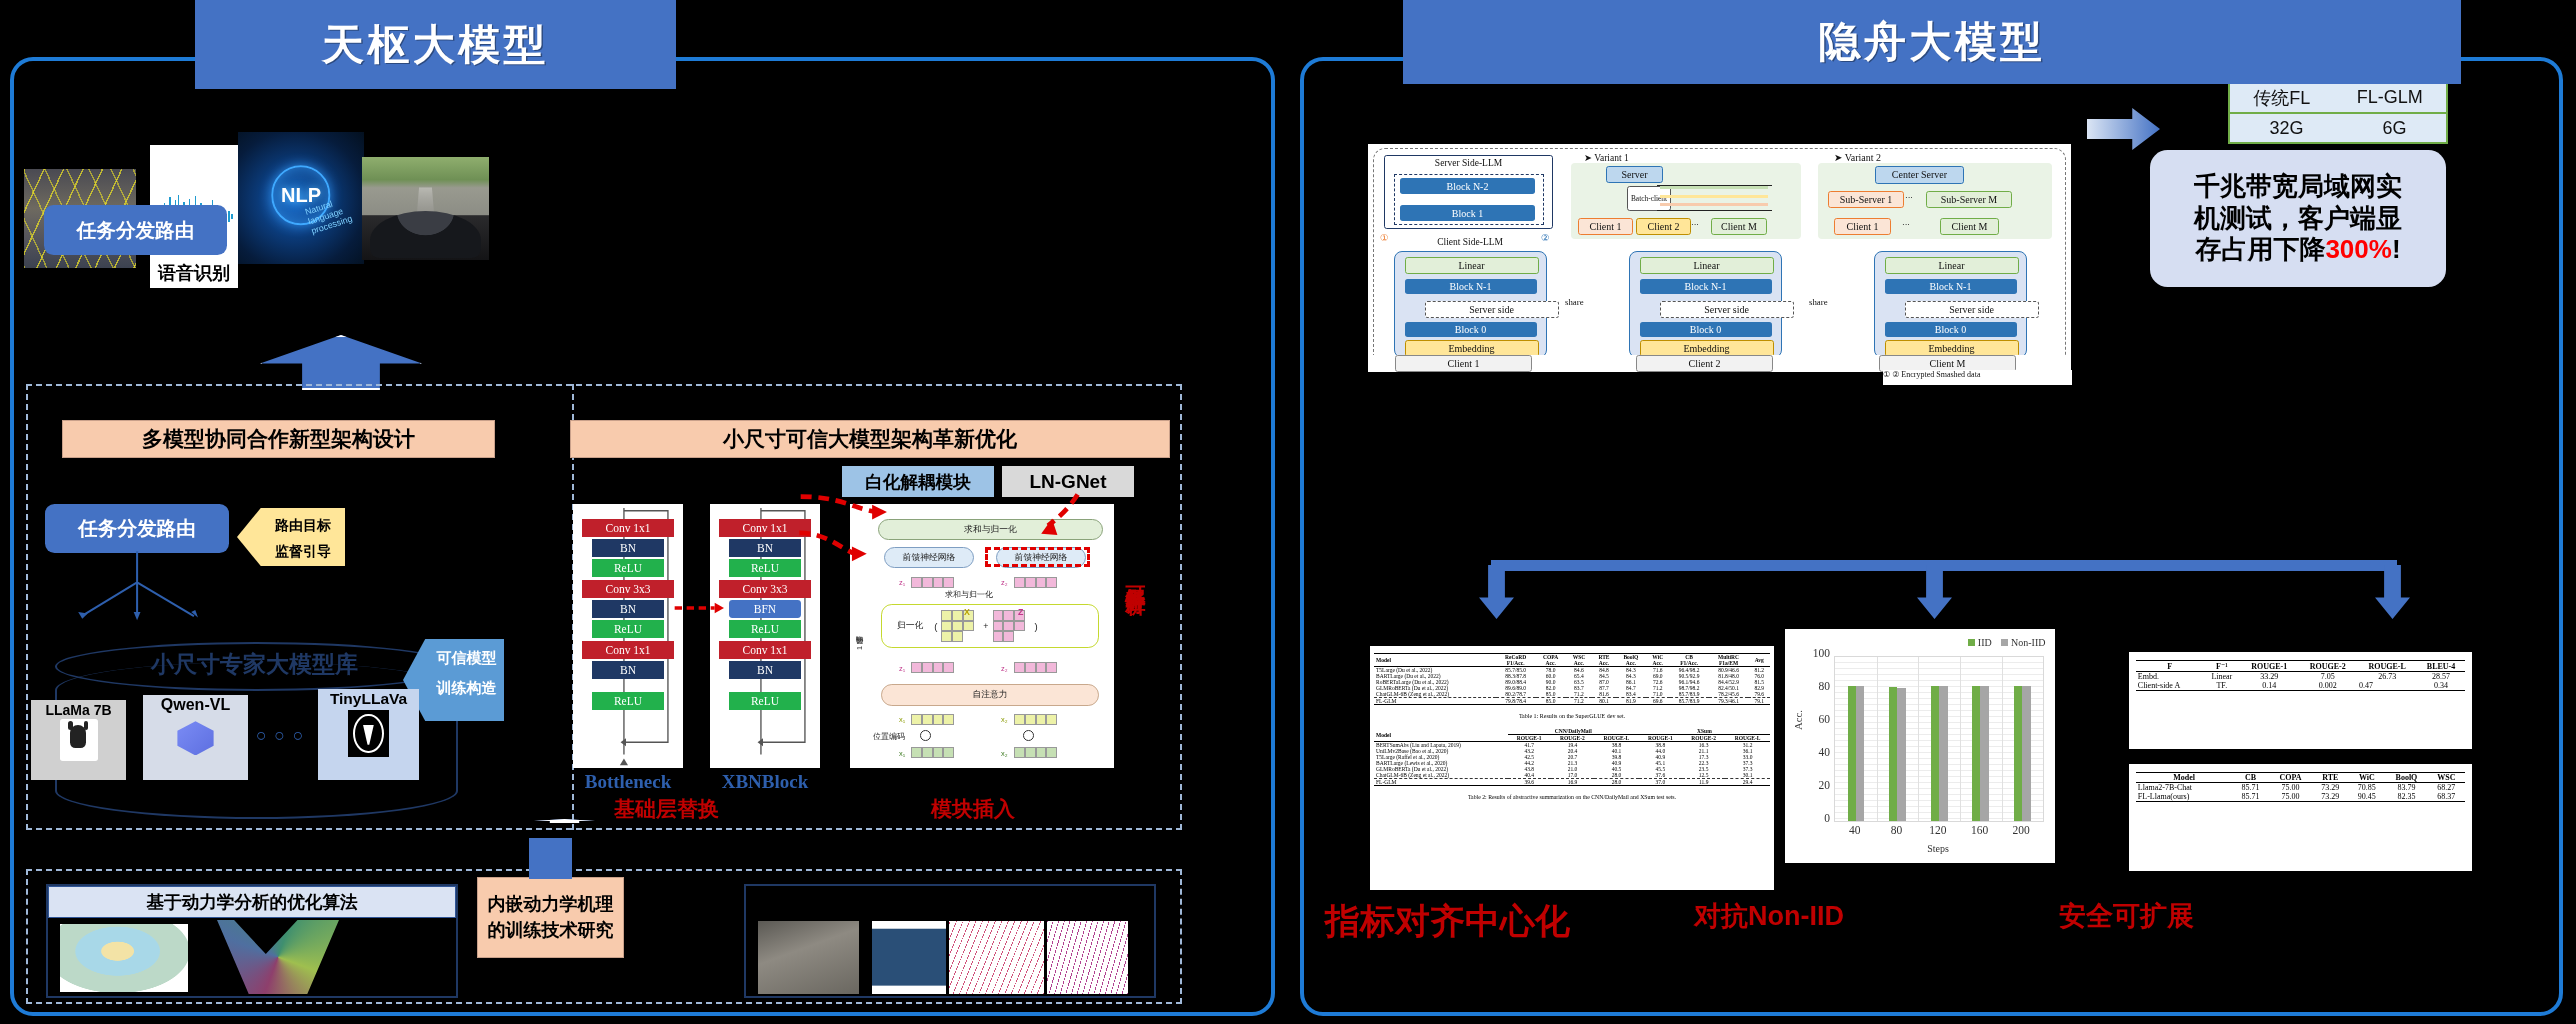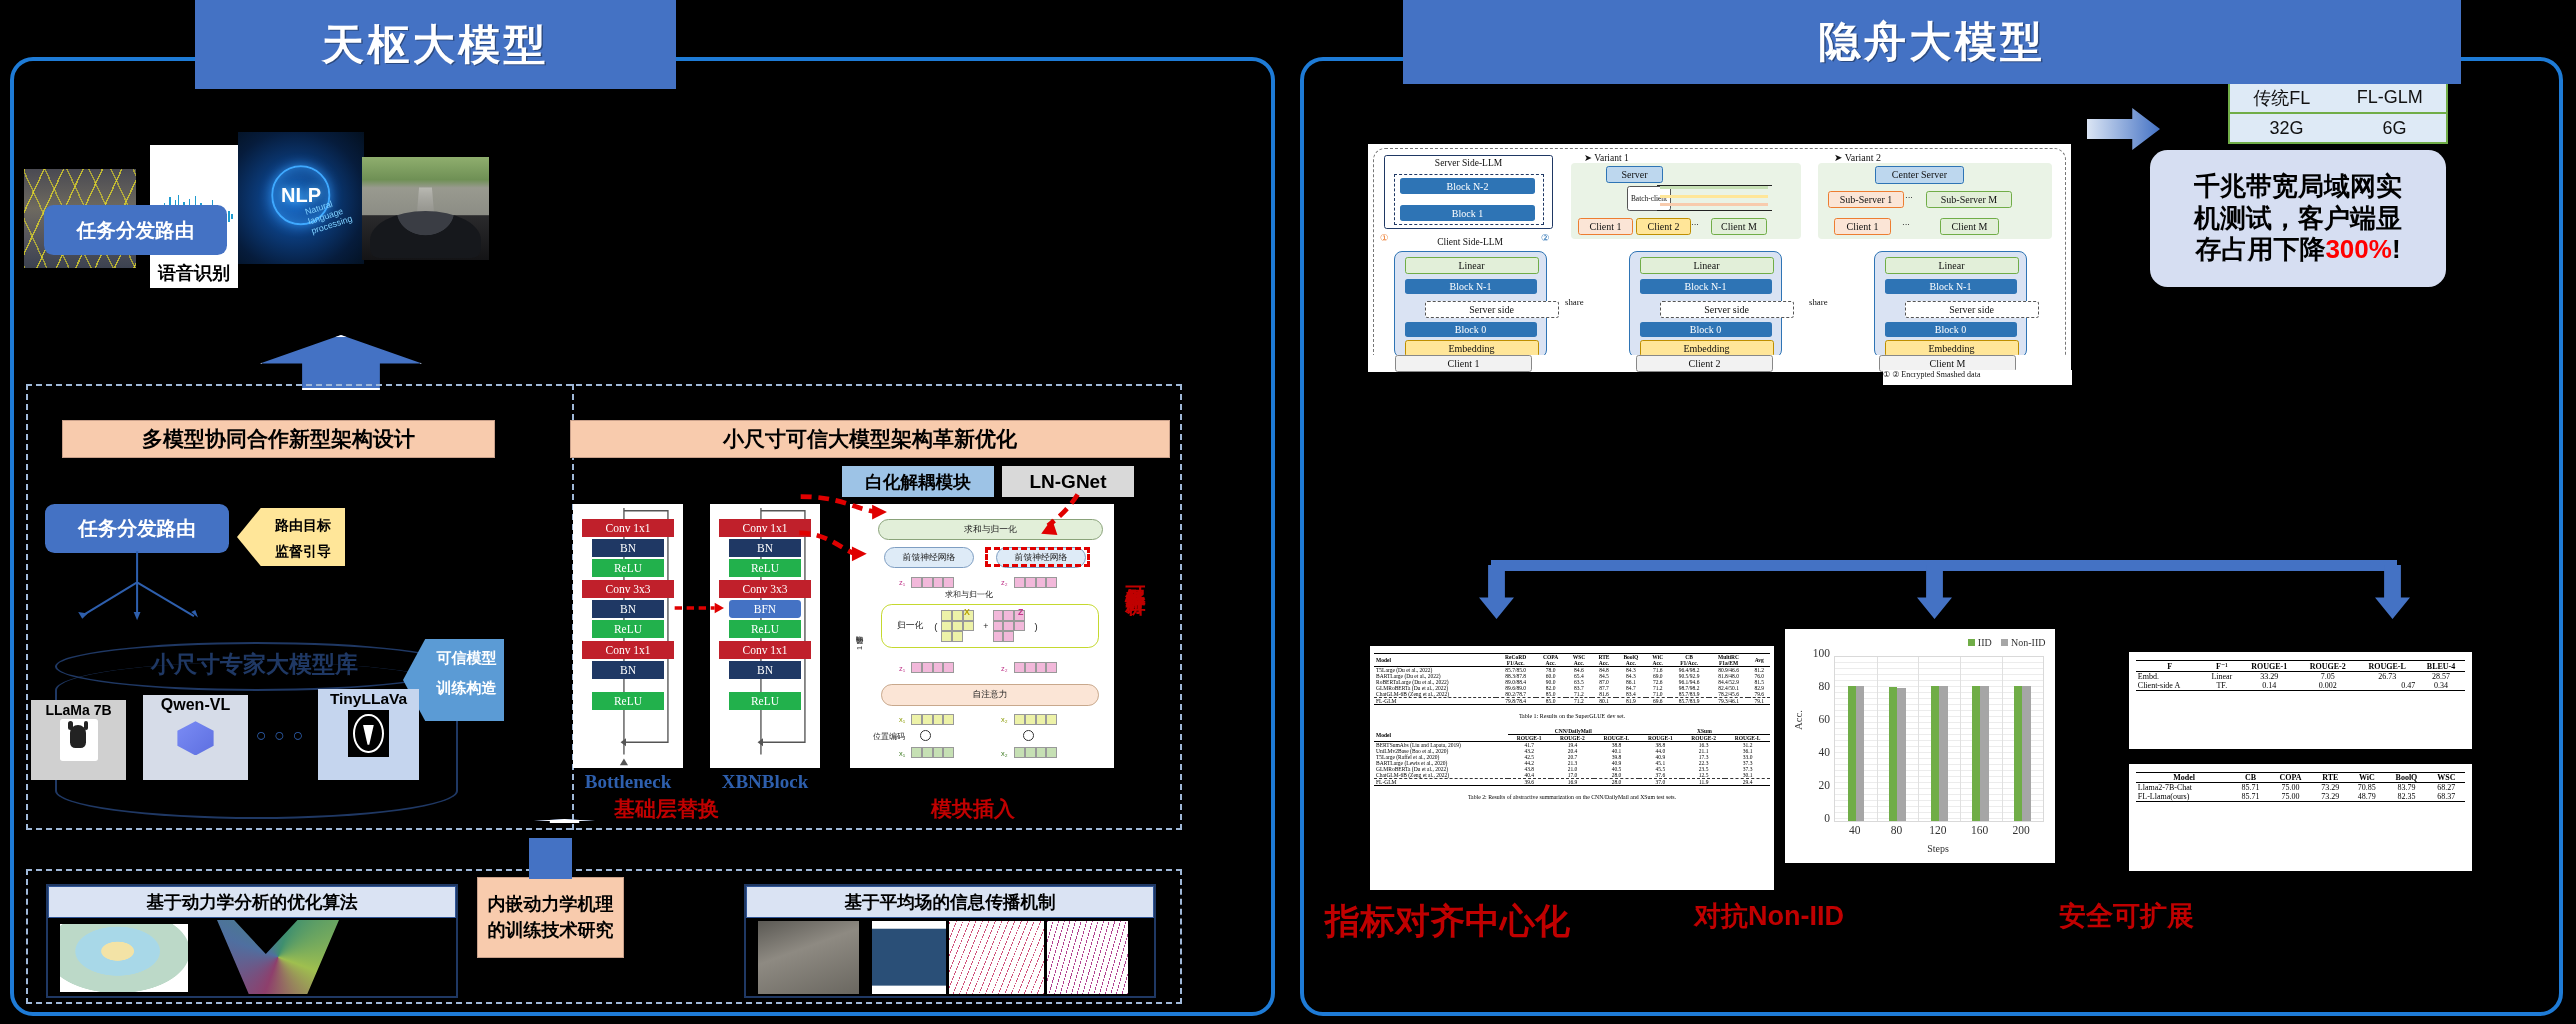--- a/index.html
+++ b/index.html
@@ -446,21 +446,20 @@
          clip-path:polygon(14% 0,40% 46%,66% 0,100% 0,74% 100%,26% 100%,0 0);"></div>
   </div>
 
   <div class="abs tag tag-orange" style="left:477px;top:877px;width:147px;height:81px;
        flex-direction:column;font-size:18px;line-height:1.4;">
     <div>内嵌动力学机理</div>
     <div>的训练技术研究</div>
   </div>
 
   <div class="abs" style="left:744px;top:884px;width:412px;height:114px;border:2px solid #1F3864;">
-    <div class="tag tag-bluel" style="height:30px;font-size:17.6px;">基于平均场的信息传播机制</div>
     <div style="position:absolute;left:12px;top:35px;width:101px;height:73px;background:
          linear-gradient(160deg,#5b5954,#8e8a82 40%,#6a6760);"></div>
     <div style="position:absolute;left:126px;top:35px;width:74px;height:73px;background:
          linear-gradient(180deg,#fff 0 10%,#2a4f77 11% 88%,#fff 89% 100%);"></div>
     <div style="position:absolute;left:203px;top:35px;width:95px;height:73px;background:#fff;
          background-image:repeating-linear-gradient(-68deg,#d0507a 0 0.7px,transparent 0.7px 6px);"></div>
     <div style="position:absolute;left:301px;top:35px;width:81px;height:73px;background:#fff;
          background-image:repeating-linear-gradient(-74deg,#b04090 0 0.7px,transparent 0.7px 5.4px);"></div>
   </div>
 
@@ -840,21 +839,21 @@
             <td style="text-align: center;">33.29</td>
             <td style="text-align: center;">7.05</td>
             <td style="text-align: center;">26.73</td>
             <td style="text-align: center;">28.57</td>
           </tr>
           <tr style="border-bottom: 1px solid rgb(0, 0, 0);">
             <td style="text-align: left;">Client-side A</td>
             <td style="text-align: center;">TF.</td>
             <td style="text-align: center; margin-top: 20px;">0.14</td>
             <td style="text-align: center;">0.002</td>
-            <td style="text-align: right;">0.47</td>
+            <td style="text-align: left;">0.47</td>
             <td style="text-align: center;">0.34</td>
           </tr>
         </tbody>
     </table>
   </div>
 
   <div class="tbl" style="left:841px;top:764px;width:329px;height:91px;padding:8px 6.8px;font-size:8px;">
     <table>
       <thead>
           <tr class="hl" id="t4head">
@@ -875,21 +874,21 @@
             <td style="text-align: center;">73.29</td>
             <td style="text-align: center;">70.85</td>
             <td style="text-align: center;">83.79</td>
             <td style="text-align: center;">68.27</td>
           </tr>
           <tr style="border-bottom: 1px solid rgb(0, 0, 0);">
             <td style="text-align: left;">FL-Llama(ours)</td>
             <td style="text-align: center;">85.71</td>
             <td style="text-align: center;">75.00</td>
             <td style="text-align: center;">73.29</td>
-            <td style="text-align: center;">48.79</td>
+            <td style="text-align: center;">90.45</td>
             <td style="text-align: center;">82.35</td>
             <td style="text-align: center;">68.37</td>
           </tr>
         </tbody>
     </table>
   </div>
 
   <div class="abs red-label" style="left:37px;top:898px;font-size:35px;">指标对齐中心化</div>
   <div class="abs red-label" style="left:406px;top:898px;font-size:27px;">对抗Non-IID</div>
   <div class="abs red-label" style="left:771px;top:898px;font-size:27px;">安全可扩展</div>

